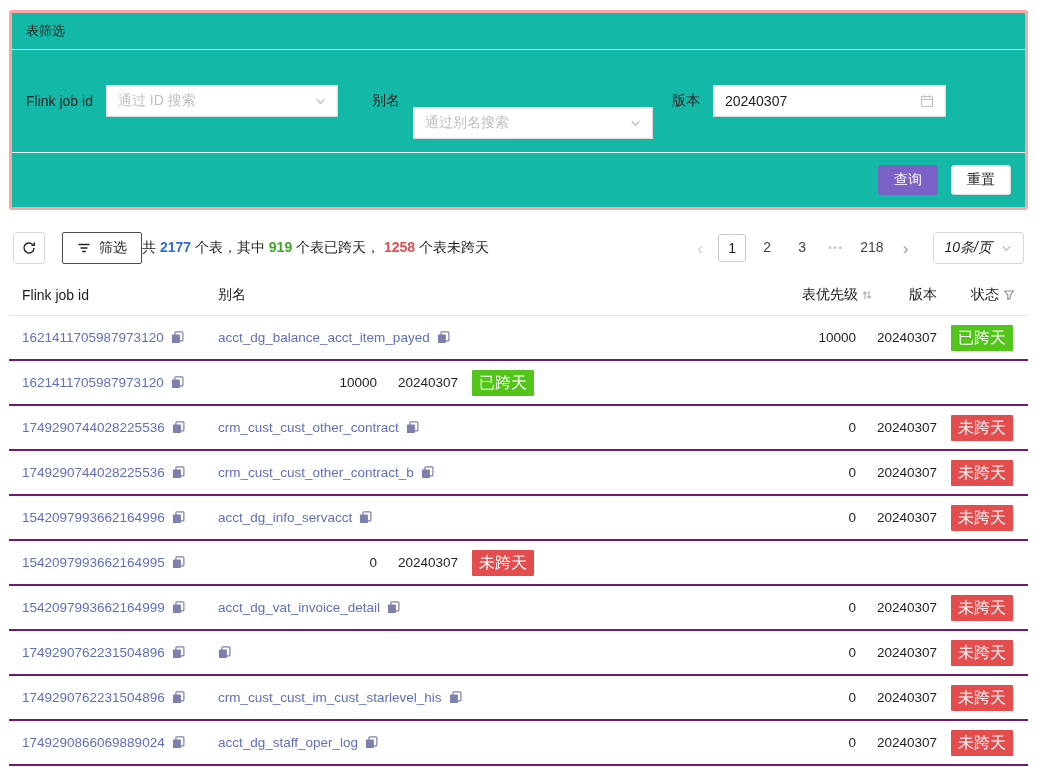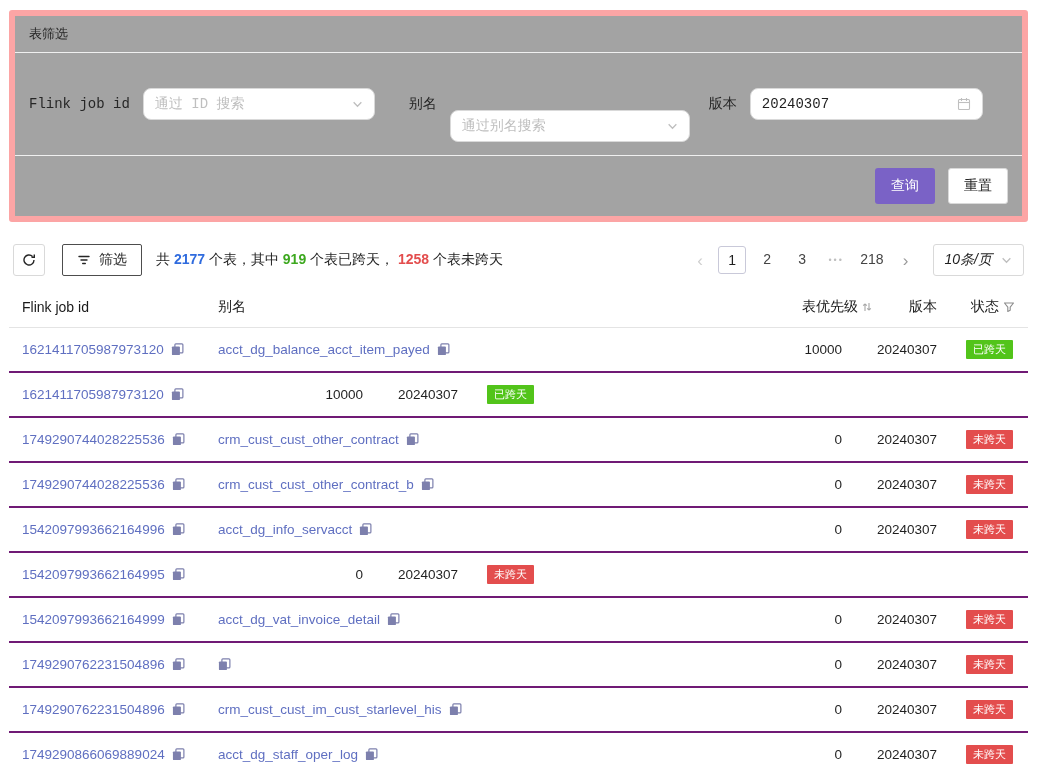--- a/index.html
+++ b/index.html
@@ -6,62 +6,62 @@
   html,body { width: 1037px; background: #fff; }
   body {
     font-family: "Liberation Sans", "DejaVu Sans", sans-serif;
     font-size: 14px;
     color: #1f1f1f;
     -webkit-font-smoothing: antialiased;
   }
   .page { padding: 10px 9px 0 9px; }
 
   
-  .filter-card { border: 6px solid #fca5a5; border-radius: 3px; background: #a3a3a3; font-family: Liberation Mono, monospace; }
+  .filter-card { border: 3px solid #fca5a5; border-radius: 3px; background: #14b8a6; }
   .card-header { padding: 9px 14px; font-size: 13px; border-bottom: 1px solid #f0f0f0; color: #262626; }
   .card-filters { display: flex; align-items: center; padding: 13px 14px; border-bottom: 1px solid #f0f0f0; }
   .field-group { display: flex; align-items: center; }
   .field-label { margin-right: 13px; color: #262626; white-space: nowrap; }
   .select-box, .date-box {
-    height: 32px; border: 1px solid #d9d9d9; border-radius: 8px; background: #fff;
+    height: 32px; border: 1px solid #d9d9d9; border-radius: 0; background: #fff;
     display: flex; align-items: center; justify-content: space-between; padding: 0 11px;
   }
   .select-box { width: 232px; cursor: pointer; }
   .select-box .placeholder { color: #bfbfbf; }
   .sel-alias { width: 240px; margin-top: 44px; }
   .date-box { width: 233px; }
   .date-box input {
     border: none; outline: none; flex: 1; font: inherit; color: #1f1f1f; background: transparent; padding: 0;
   }
   .gap-a { margin-left: 34px; }
   .gap-b { margin-left: 19px; }
   .chev { color: #bfbfbf; display: inline-flex; }
   .cal { color: #bfbfbf; display: inline-flex; }
 
   .card-actions { display: flex; justify-content: flex-end; gap: 13px; padding: 12px 14px; }
   .btn {
-    height: 36px; padding: 0 15px; border-radius: 3px; font-size: 14px;
+    height: 30px; padding: 0 15px; border-radius: 3px; font-size: 14px;
     display: inline-flex; align-items: center; cursor: pointer; border: 1px solid transparent;
     font-family: inherit;
   }
   .btn-primary { background: var(--primary-button, #7a62c6); color: #fff; }
   .btn-default { background: #fff; border-color: #d9d9d9; color: #262626; }
 
   
   .toolbar { display: flex; align-items: center; margin: 22px 4px 0 4px; }
   .icon-btn {
     width: 32px; height: 32px; border: 1px solid #d9d9d9; border-radius: 3px; background: #fff;
     display: inline-flex; align-items: center; justify-content: center; cursor: pointer; color: #262626;
   }
   .filter-btn {
     height: 32px; margin-left: 17px; padding: 0 14px; border: 1px solid #4d4d4d; border-radius: 2px;
     background: #fff; display: inline-flex; align-items: center; gap: 8px; font-size: 14px;
     cursor: pointer; color: #262626; font-family: inherit;
   }
-  .summary { margin-left: 14px; white-space: nowrap; }
+  .summary { white-space: nowrap; }
   .summary .num { font-weight: 700; }
   .num-total { color: var(--summary-total, #2f6bde); }
   .num-green { color: var(--summary-crossed, #3da81f); }
   .num-red   { color: var(--summary-uncrossed, #e34d4d); }
 
   
   .pg-slot { margin-left: auto; }
   .pagination { display: flex; align-items: center; gap: 7px; }
   .pg-arrow { width: 22px; text-align: center; font-size: 17px; line-height: 1; cursor: pointer; }
   .pg-prev { color: #cfcfcf; cursor: default; }
@@ -81,28 +81,28 @@
   .table { margin-top: 11px; }
   .thead, .trow { display: flex; align-items: center; padding: 0 13px; }
   .thead { height: 41px; border-bottom: 1px solid #e4e4e4; font-weight: 500; color: #1a1a1a; }
   .trow { height: 45px; border-bottom: 2px solid #701a75; font-size: 13.5px; }
   .cell { display: flex; align-items: center; }
   .c-id    { width: 196px; gap: 7px; }
   .c-alias { flex: 1; gap: 7px; }
   .c-priority { width: 176px; justify-content: flex-end; }
   .c-version  { width: 64px;  justify-content: flex-end; }
   .c-status   { width: 78px;  justify-content: flex-end; gap: 4px; }
-  .priority-val { margin-right: 31px; }
+  .priority-val { margin-right: 17px; }
   .sort-icon { color: #a6a6a6; display: inline-flex; margin-left: 3px; cursor: pointer; }
   .funnel-icon { color: #8c8c8c; display: inline-flex; cursor: pointer; }
   .link { color: var(--link, #5f6fc1); cursor: pointer; }
   .copy-icon { color: var(--copy-icon, #7d80ad); display: inline-flex; cursor: pointer; }
   .badge {
     display: inline-block; padding: 3px 7px; border-radius: 1px; color: #fff;
-    font-size: 11px; line-height: 1.25; margin-right: 2px; white-space: nowrap;
+    font-size: 16px; line-height: 1.25; margin-right: 2px; white-space: nowrap;
   }
   .badge.green { background: var(--badge-crossed, #52c41a); }
   .badge.red   { background: var(--badge-uncrossed, #e34d4d); }
 
   .bottom-bar { display: flex; justify-content: flex-end; margin: 14px 4px 0 4px; padding-bottom: 12px; }
 </style>
 </head>
 <body>
 
 <div class="page">

